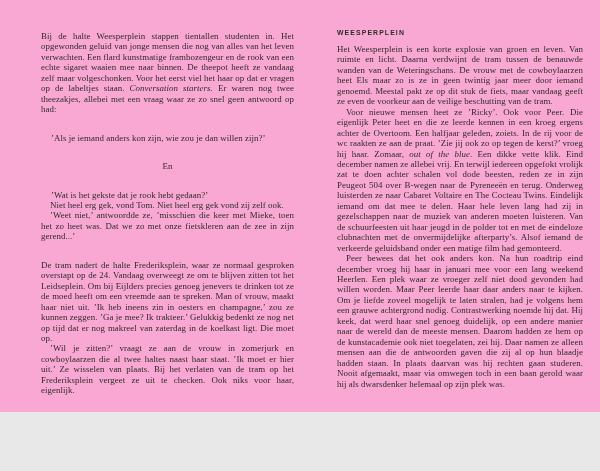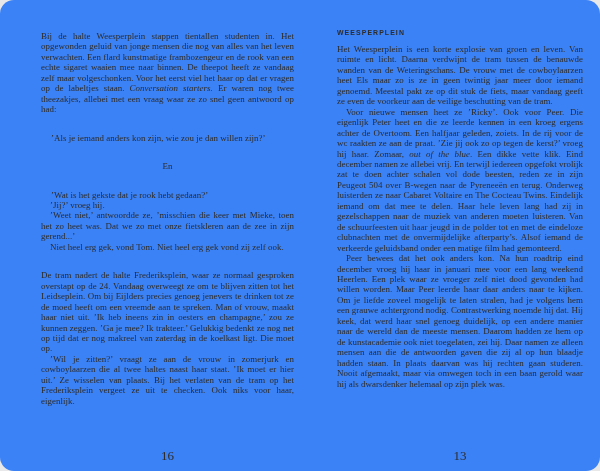--- a/index.html
+++ b/index.html
@@ -3,26 +3,25 @@
 <meta charset="utf-8">
 <style>
   html, body {
     margin: 0;
     padding: 0;
     background: #e8e8e8;
   }
   .spread {
     position: relative;
     width: 600px;
-    height: 471px;
-    background: #3b82f6;
+    height: 412px;
+    background: #f9a8d4;
     overflow: hidden;
     font-family: "Liberation Serif", serif;
     color: #2e2b28;
-    border-radius: 14px;
   }
   .page-body {
     position: absolute;
     font-size: 8.9px;
     line-height: 10.45px;
     text-align: justify;
     letter-spacing: 0.05px;
   }
   .page-body-left  { left: 41px;  top: 31px; width: 253px; }
   .page-body-right { left: 337px; top: 44px; width: 246px; font-family: Liberation Serif, serif; }
@@ -55,23 +54,22 @@
 </head>
 <body>
 
 <div class="spread">
 
   <div class="page-body page-body-left">
       <p class="para"><span>Bij de halte Weesperplein stappen tientallen studenten in. Het opgewonden geluid van jonge mensen die nog van alles van het leven verwachten. Een flard kunstmatige frambozengeur en de rook van een echte sigaret waaien mee naar binnen. De theepot heeft ze vandaag zelf maar volgeschonken. Voor het eerst viel het haar op dat er vragen op de labeltjes staan. </span><span class="it">Conversation starters.</span><span> Er waren nog twee theezakjes, allebei met een vraag waar ze zo snel geen antwoord op had:</span></p>
       <p class="quote gap"><span>’Als je iemand anders kon zijn, wie zou je dan willen zijn?’</span></p>
       <p class="plain gap"><span>En</span></p>
       <p class="quote gap"><span>’Wat is het gekste dat je rook hebt gedaan?’</span></p>
-      <p class="para-indent"><span>’Jij?’ vroeg hij.</span></p>
+      <p class="para-indent"><span>Niet heel erg gek, vond Tom. Niet heel erg gek vond zij zelf ook.</span></p>
       <p class="para-indent"><span>’Weet niet,’ antwoordde ze, ’misschien die keer met Mieke, toen het zo heet was. Dat we zo met onze fietskleren aan de zee in zijn gerend...’</span></p>
-      <p class="para-indent"><span>Niet heel erg gek, vond Tom. Niet heel erg gek vond zij zelf ook.</span></p>
       <p class="para gap"><span>De tram nadert de halte Frederiksplein, waar ze normaal gesproken overstapt op de 24. Vandaag overweegt ze om te blijven zitten tot het Leidseplein. Om bij Eijlders precies genoeg jenevers te drinken tot ze de moed heeft om een vreemde aan te spreken. Man of vrouw, maakt haar niet uit. ’Ik heb ineens zin in oesters en champagne,’ zou ze kunnen zeggen. ’Ga je mee? Ik trakteer.’ Gelukkig bedenkt ze nog net op tijd dat er nog makreel van zaterdag in de koelkast ligt. Die moet op.</span></p>
       <p class="para-indent"><span>’Wil je zitten?’ vraagt ze aan de vrouw in zomerjurk en cowboylaarzen die al twee haltes naast haar staat. ’Ik moet er hier uit.’ Ze wisselen van plaats. Bij het verlaten van de tram op het Frederiksplein vergeet ze uit te checken. Ook niks voor haar, eigenlijk.</span></p>
     </div>
 
   <div class="running-header">WEESPERPLEIN</div>
 
   <div class="page-body page-body-right">
       <p class="para"><span>Het Weesperplein is een korte explosie van groen en leven. Van ruimte en licht. Daarna verdwijnt de tram tussen de benauwde wanden van de Weteringschans. De vrouw met de cowboylaarzen heet Els maar zo is ze in geen twintig jaar meer door iemand genoemd. Meestal pakt ze op dit stuk de fiets, maar vandaag geeft ze even de voorkeur aan de veilige beschutting van de tram.</span></p>
       <p class="para-indent"><span>Voor nieuwe mensen heet ze ’Ricky’. Ook voor Peer. Die eigenlijk Peter heet en die ze leerde kennen in een kroeg ergens achter de Overtoom. Een halfjaar geleden, zoiets. In de rij voor de wc raakten ze aan de praat. ’Zie jij ook zo op tegen de kerst?’ vroeg hij haar. Zomaar, </span><span class="it">out of the blue</span><span>. Een dikke vette klik. Eind december namen ze allebei vrij. En terwijl iedereen opgefokt vrolijk zat te doen achter schalen vol dode beesten, reden ze in zijn Peugeot 504 over B-wegen naar de Pyreneeën en terug. Onderweg luisterden ze naar Cabaret Voltaire en The Cocteau Twins. Eindelijk iemand om dat mee te delen. Haar hele leven lang had zij in gezelschappen naar de muziek van anderen moeten luisteren. Van de schuurfeesten uit haar jeugd in de polder tot en met de eindeloze clubnachten met de onvermijdelijke afterparty’s. Alsof iemand de verkeerde geluidsband onder een matige film had gemonteerd.</span></p>
       <p class="para-indent"><span>Peer bewees dat het ook anders kon. Na hun roadtrip eind december vroeg hij haar in januari mee voor een lang weekend Heerlen. Een plek waar ze vroeger zelf niet dood gevonden had willen worden. Maar Peer leerde haar daar anders naar te kijken. Om je liefde zoveel mogelijk te laten stralen, had je volgens hem een grauwe achtergrond nodig. Contrastwerking noemde hij dat. Hij keek, dat werd haar snel genoeg duidelijk, op een andere manier naar de wereld dan de meeste mensen. Daarom hadden ze hem op de kunstacademie ook niet toegelaten, zei hij. Daar namen ze alleen mensen aan die de antwoorden gaven die zij al op hun blaadje hadden staan. In plaats daarvan was hij rechten gaan studeren. Nooit afgemaakt, maar via omwegen toch in een baan gerold waar hij als dwarsdenker helemaal op zijn plek was.</span></p>

